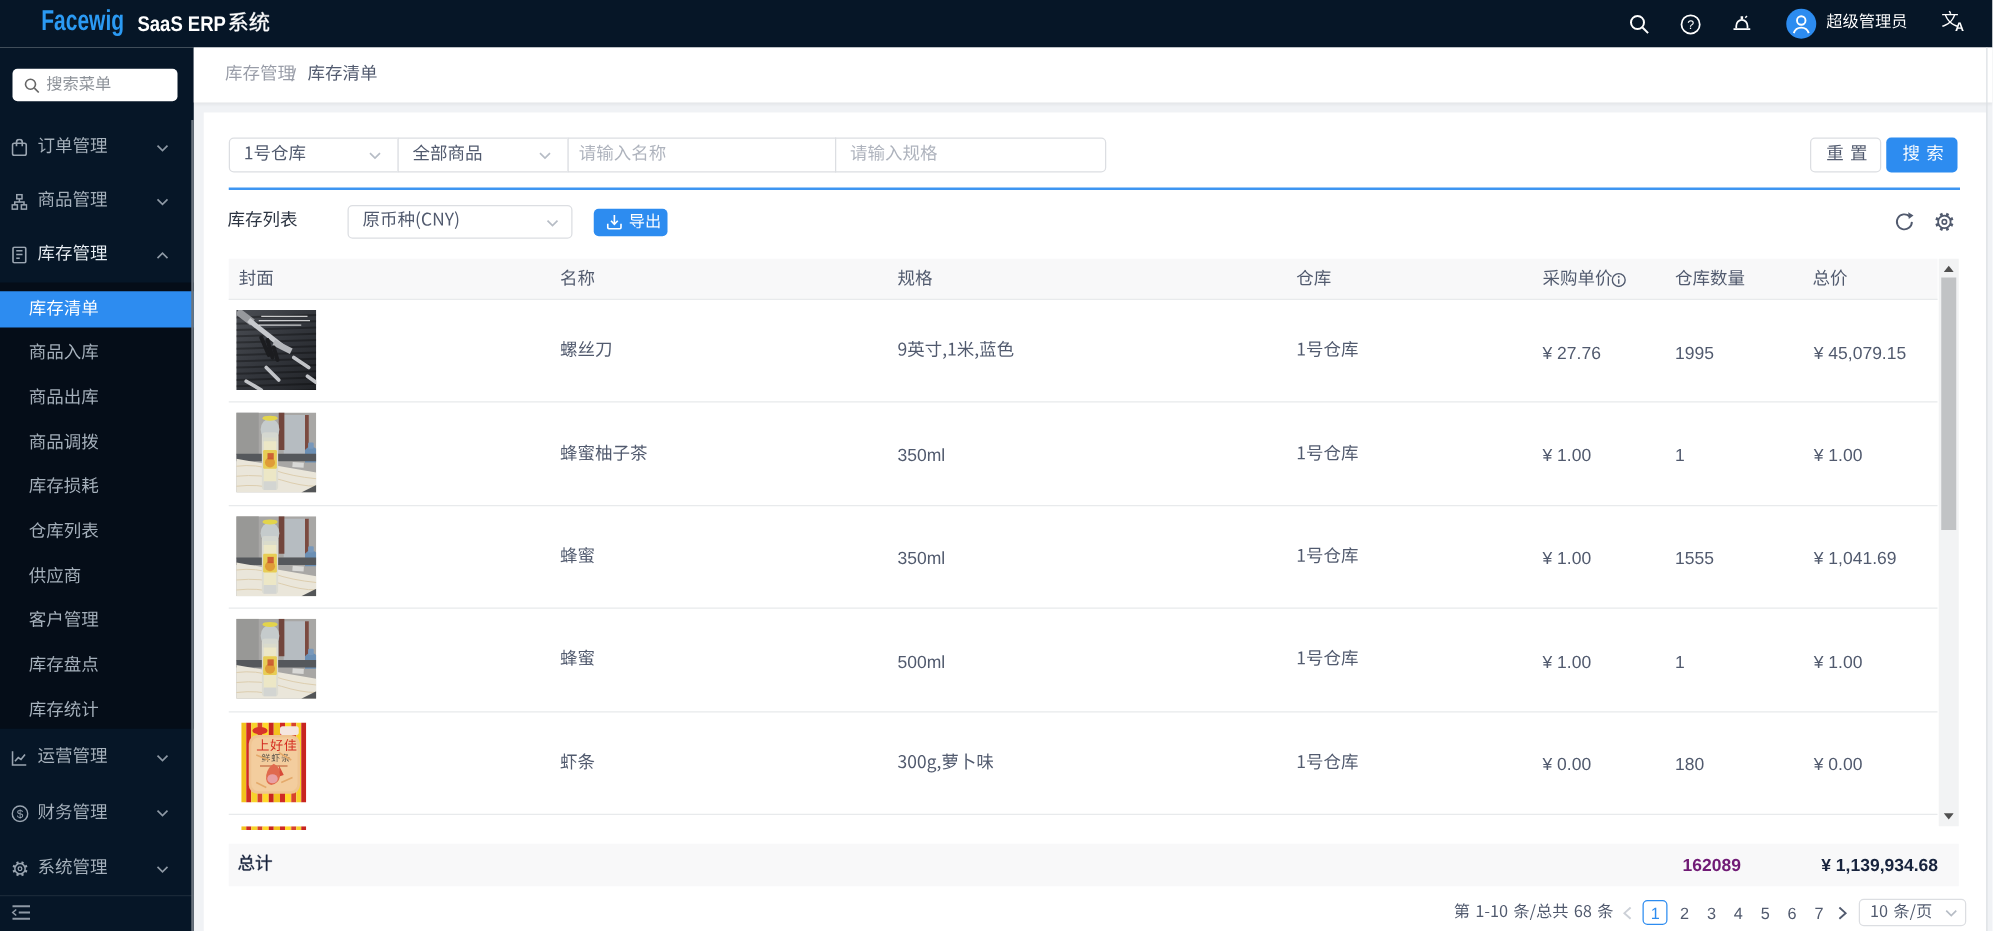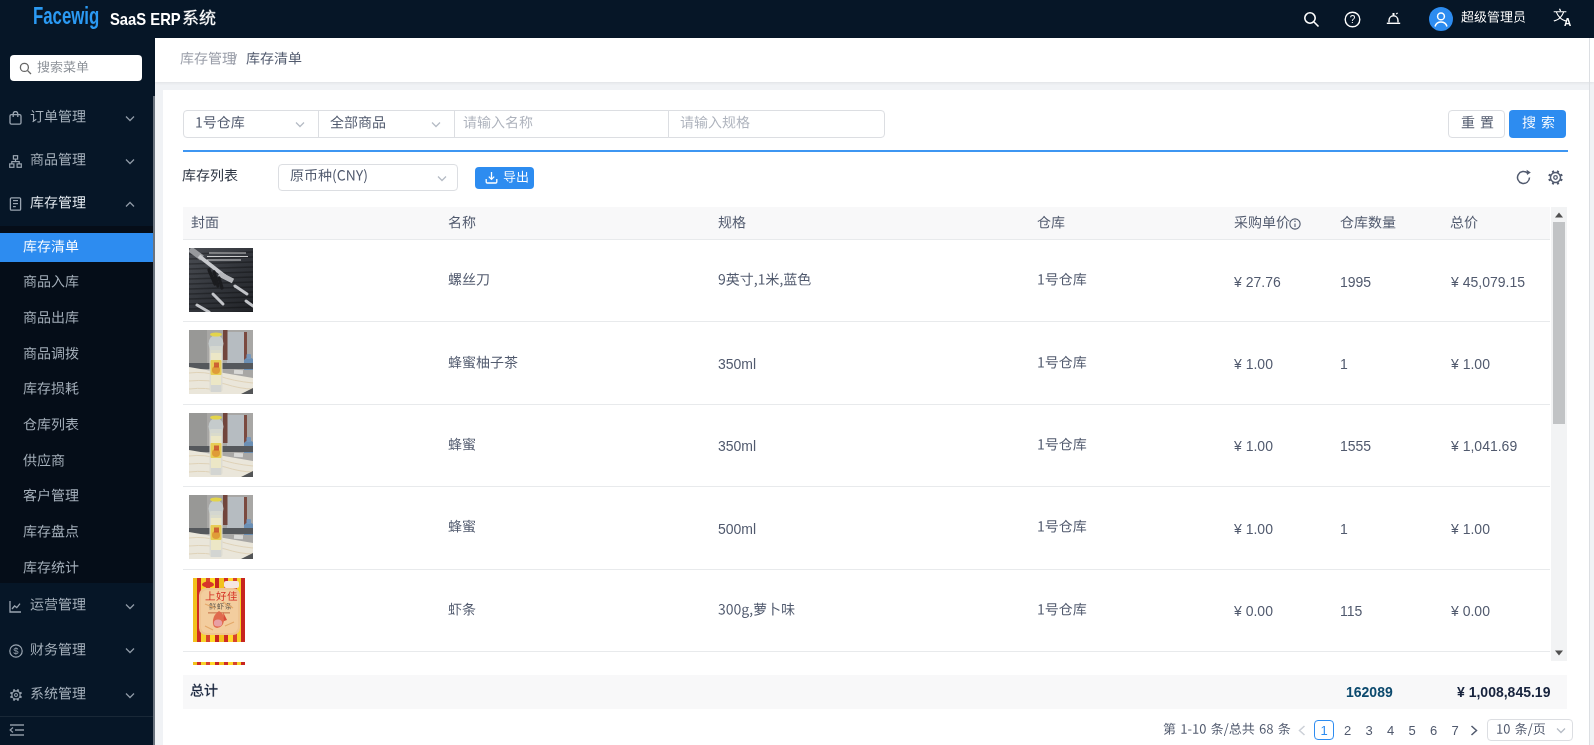--- a/index.html
+++ b/index.html
@@ -721,21 +721,21 @@
           <use href="#u535C" x="3507"></use>
           <use href="#u5473" x="4507"></use>
         </svg></div>
       <div style="position:absolute;left:1037px;top:602.8px;line-height:0"><svg class="k" style="width:49.8px;height:14px;color:#515a6e" viewBox="0 -820 3555 1000">
           <use href="#u0031" x="0"></use>
           <use href="#u53F7" x="555"></use>
           <use href="#u4ED3" x="1555"></use>
           <use href="#u5E93" x="2555"></use>
         </svg></div>
       <div style="position:absolute;left:1234px;top:601.16px;font-size:14px;color:#515a6e;font-weight:400;letter-spacing:0px;white-space:nowrap;line-height:21px">¥ 0.00</div>
-      <div style="position:absolute;left:1340px;top:601.16px;font-size:14px;color:#515a6e;font-weight:400;letter-spacing:0px;white-space:nowrap;line-height:21px">115</div>
+      <div style="position:absolute;left:1340px;top:601.16px;font-size:14px;color:#515a6e;font-weight:400;letter-spacing:0px;white-space:nowrap;line-height:21px">180</div>
       <div style="position:absolute;left:1451px;top:601.16px;font-size:14px;color:#515a6e;font-weight:400;letter-spacing:0px;white-space:nowrap;line-height:21px">¥ 0.00</div>
       <div style="position:absolute;left:193px;top:660px;line-height:0"><svg width="52" height="3" viewBox="0 0 52 3">
           <rect x="0" y="0" width="4" height="3" fill="#f2c21c"></rect>
           <rect x="4" y="0" width="4" height="3" fill="#cf2b24"></rect>
           <rect x="8" y="0" width="5" height="3" fill="#f7d32a"></rect>
           <rect x="13" y="0" width="4" height="3" fill="#d8442b"></rect>
           <rect x="17" y="0" width="5" height="3" fill="#ffd92a"></rect>
           <rect x="22" y="0" width="4" height="3" fill="#c8251f"></rect>
           <rect x="26" y="0" width="5" height="3" fill="#f2c21c"></rect>
           <rect x="31" y="0" width="4" height="3" fill="#cf2b24"></rect>
@@ -752,22 +752,22 @@
     </svg></div>
 <div style="position:absolute;left:1554.5px;top:650px;line-height:0"><svg width="8" height="6" viewBox="0 0 8 6">
       <path d="M0 0.5 L4 5.5 L8 0.5 Z" fill="#505050"></path>
     </svg></div>
 <div style="position:absolute;left:1552.5px;top:222px;width:12px;height:202px;background:#c1c3c5"></div>
 <div style="position:absolute;left:183px;top:675px;width:1384px;height:34px;background:#f8f8f9"></div>
 <div style="position:absolute;left:190px;top:684px;line-height:0"><svg class="k b" style="width:28.0px;height:14px;color:#17233d" viewBox="0 -820 2000 1000">
       <use href="#u603B" x="0"></use>
       <use href="#u8BA1" x="1000"></use>
     </svg></div>
-<div style="position:absolute;left:1346px;top:682.36px;font-size:14px;color:#0c4a6e;font-weight:700;letter-spacing:0px;white-space:nowrap;line-height:21px">162089</div>
-<div style="position:absolute;left:1457px;top:682.36px;font-size:14px;color:#17233d;font-weight:700;letter-spacing:0px;white-space:nowrap;line-height:21px">¥ 1,008,845.19</div>
+<div style="position:absolute;left:1346px;top:682.36px;font-size:14px;color:#701a75;font-weight:700;letter-spacing:0px;white-space:nowrap;line-height:21px">162089</div>
+<div style="position:absolute;left:1457px;top:682.36px;font-size:14px;color:#17233d;font-weight:700;letter-spacing:0px;white-space:nowrap;line-height:21px">¥ 1,139,934.68</div>
 <div style="position:absolute;left:1163px;top:722.5px;line-height:0"><svg class="k" style="width:127.8px;height:13px;color:#515a6e" viewBox="0 -820 9834 1000">
       <use href="#u7B2C" x="0"></use>
       <use href="#u0031" x="1330"></use>
       <use href="#u002D" x="1885"></use>
       <use href="#u0031" x="2232"></use>
       <use href="#u0030" x="2787"></use>
       <use href="#u6761" x="3672"></use>
       <use href="#u002F" x="4672"></use>
       <use href="#u603B" x="5064"></use>
       <use href="#u5171" x="6064"></use>

